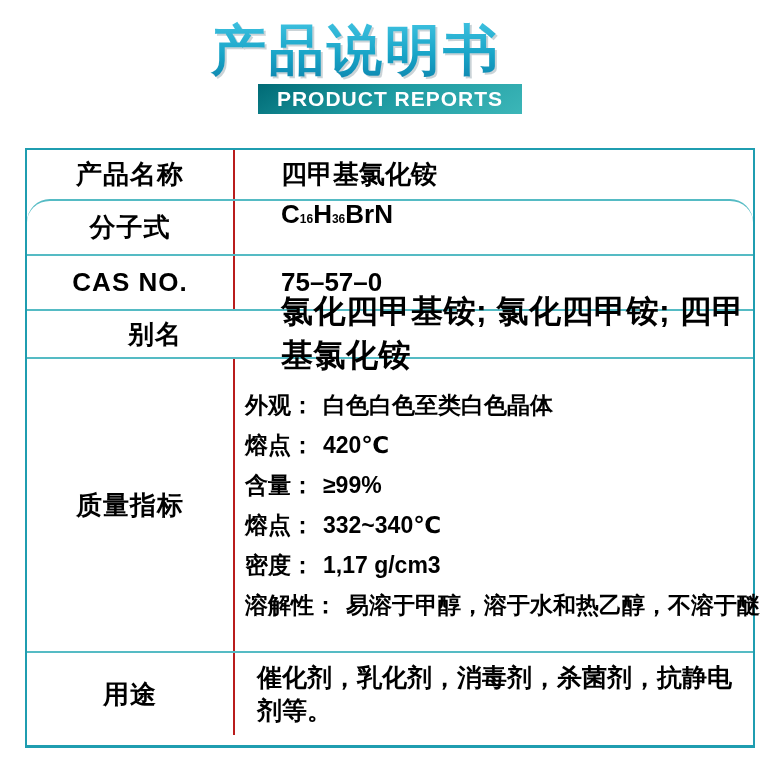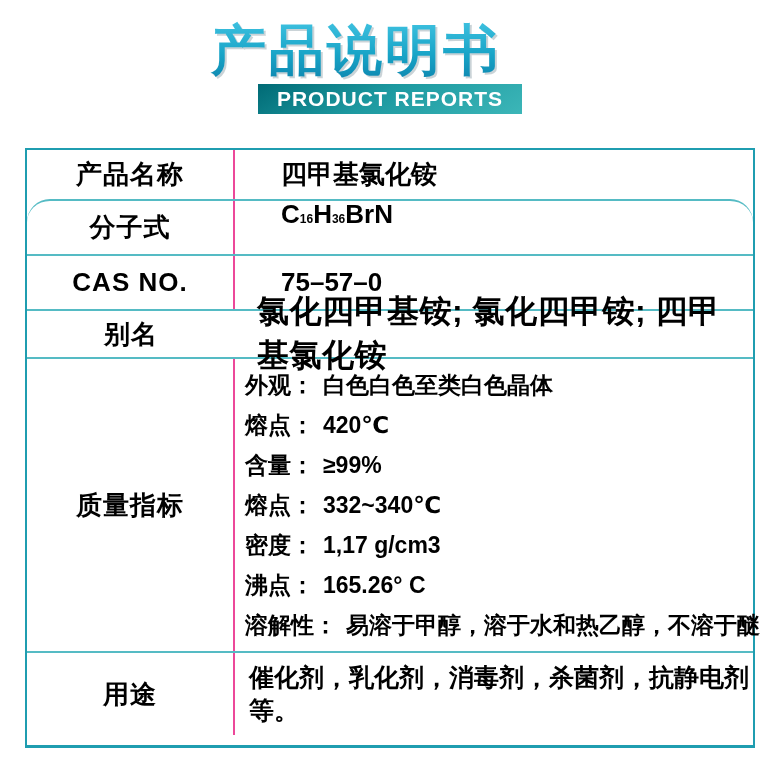--- a/index.html
+++ b/index.html
@@ -41,37 +41,37 @@
     width:730px; height:600px;
     border:2px solid #1f9db0;
     border-bottom-width:3px;
     background:#ffffff;
   }
   .row { display:flex; width:100%; border-top:2px solid #55bbc4; }
   .row:first-child { border-top:none; }
   .r1 { height:49px; }
   .r2 { height:55px;border-radius:23px; }
   .r3 { height:55px; }
-  .r4 { height:48px; }
+  .r4 { height:48px;padding-left:24px; }
   .r5 { height:294px; }
   .r6 { height:84px; }
   .cell { display:flex; align-items:center; }
   .label-cell {
     flex:0 0 208px;
     justify-content:center;
-    border-right:2px solid #ec4899;
+    border-right:2px solid #b91c1c;
     font-size:26px;
     letter-spacing:1px;
     text-align:center;
   }
   .row.nodivider .label-cell { border-right:none; }
   .value-cell { flex:1; font-size:26px; }
   .value-pad { padding-left:46px; }
   .alias-value { padding-left:22px; font-size:32px; letter-spacing:0.5px; }
-  .use-value { padding-left:14px; font-size:25px; }
+  .use-value { padding-left:22px; font-size:25px; }
   .formula { align-items:baseline; }
   .formula span { line-height:1; }
   .formula .sm { font-size:12px; }
   .specs-value {
     flex-direction:column;
     align-items:flex-start;
     justify-content:center;
     padding:4px 6px 4px 10px;
   }
   .spec-line { line-height:40px; font-size:23px; white-space:nowrap; }
@@ -126,23 +126,20 @@
       <div class="spec-line">
         <span class="spec-name">含量：</span><span>≥99%</span>
       </div>
       <div class="spec-line">
         <span class="spec-name">熔点：</span><span>332~340℃</span>
       </div>
       <div class="spec-line">
         <span class="spec-name">密度：</span><span>1,17 g/cm3</span>
       </div>
       <div class="spec-line">
-        <span class="spec-name">沸点：</span><span>165.26° C</span>
-      </div>
-      <div class="spec-line">
         <span class="spec-name">溶解性：</span><span>易溶于甲醇，溶于水和热乙醇，不溶于醚</span>
       </div>
     </div>
   </div>
 
   <div class="row r6">
     <div class="cell label-cell">用途</div>
     <div class="cell value-cell use-value">催化剂，乳化剂，消毒剂，杀菌剂，抗静电剂等。</div>
   </div>
 

